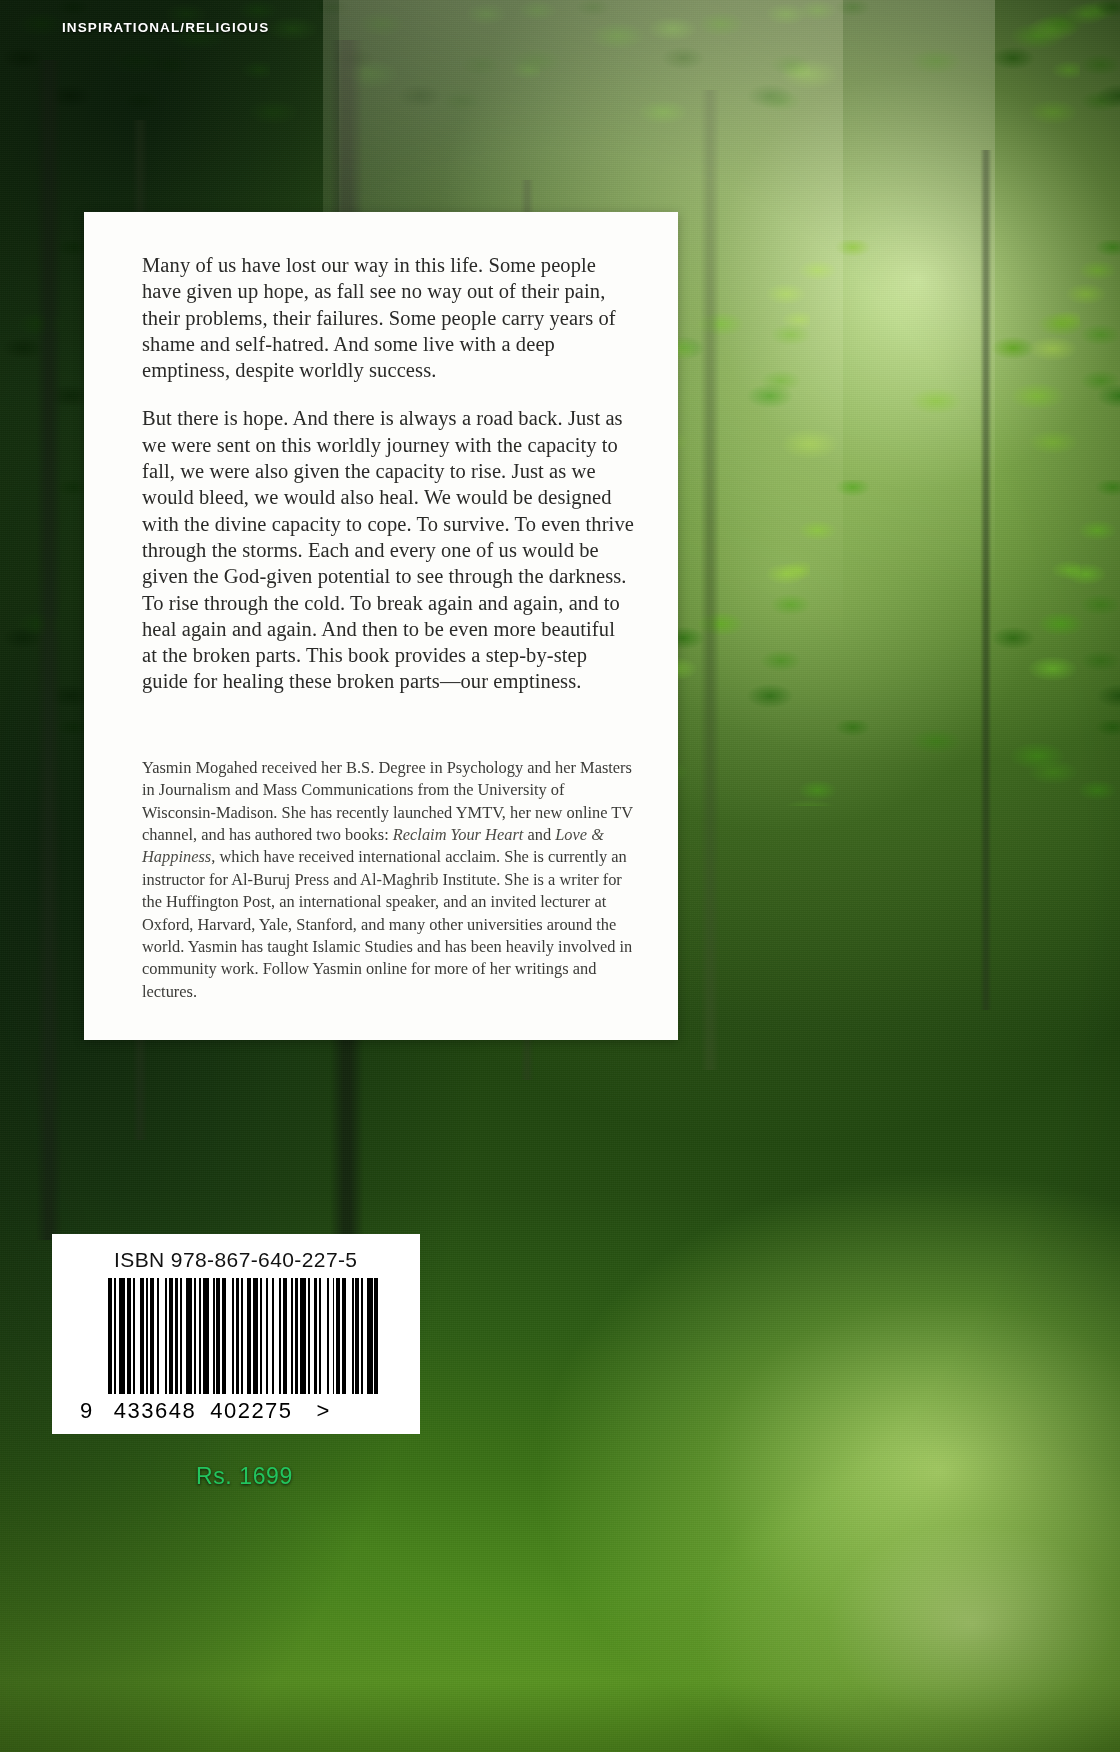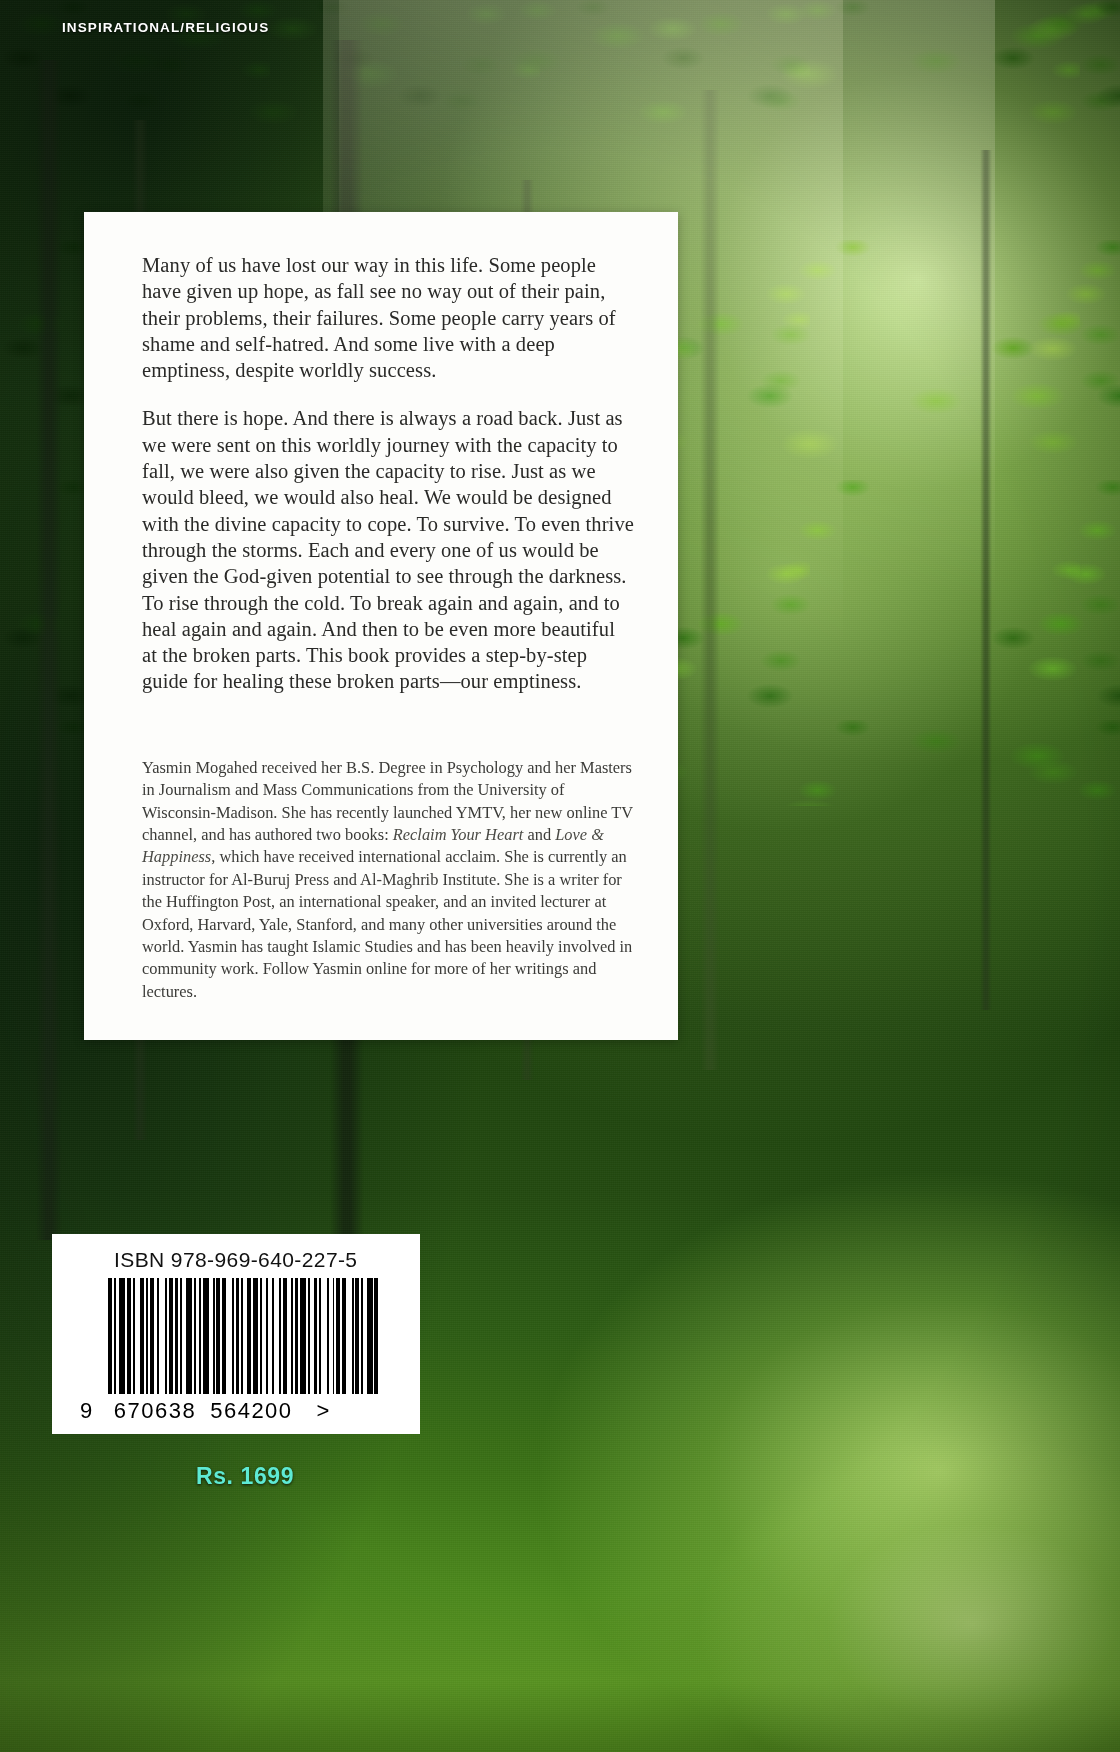--- a/index.html
+++ b/index.html
@@ -225,24 +225,24 @@
     display: flex;
     gap: 14px;
   }
   .bd-lead { margin-right: 6px; }
   .bd-gt { margin-left: 10px; }
 
   .price {
     position: absolute;
     left: 196px;
     bottom: 262px;
-    color: #5eead4;
+    color: #22c55e;
     font-family: "Liberation Sans", sans-serif;
     font-size: 23px;
-    font-weight: bold;
+    font-weight: normal;
     letter-spacing: 0.6px;
     text-shadow: 0 1px 3px rgba(0,0,0,0.75);
   }
 </style>
 </head>
 <body>
 
 <div class="cover">
 
   <div class="photo"></div>
@@ -258,21 +258,21 @@
   <div class="panel">
     <p class="blurb-p">Many of us have lost our way in this life. Some people have given up hope, as fall see no way out of their pain, their problems, their failures. Some people carry years of shame and self-hatred. And some live with a deep emptiness, despite worldly success.</p>
     <p class="blurb-p">But there is hope. And there is always a road back. Just as we were sent on this worldly journey with the capacity to fall, we were also given the capacity to rise. Just as we would bleed, we would also heal. We would be designed with the divine capacity to cope. To survive. To even thrive through the storms. Each and every one of us would be given the God-given potential to see through the darkness. To rise through the cold. To break again and again, and to heal again and again. And then to be even more beautiful at the broken parts. This book provides a step-by-step guide for healing these broken parts—our emptiness.</p>
 
     <div class="bio-block">
       <p class="bio-p"><span>Yasmin Mogahed received her B.S. Degree in Psychology and her Masters in Journalism and Mass Communications from the University of Wisconsin-Madison. She has recently launched YMTV, her new online TV channel, and has authored two books: </span><span class="bio-title">Reclaim Your Heart</span><span> and </span><span class="bio-title">Love &amp; Happiness</span><span>, which have received international acclaim. She is currently an instructor for Al-Buruj Press and Al-Maghrib Institute. She is a writer for the Huffington Post, an international speaker, and an invited lecturer at Oxford, Harvard, Yale, Stanford, and many other universities around the world. Yasmin has taught Islamic Studies and has been heavily involved in community work. Follow Yasmin online for more of her writings and lectures.</span></p>
     </div>
   </div>
 
   <div class="isbn-box">
-    <div class="isbn-text">ISBN 978-969-640-227-5</div>
+    <div class="isbn-text">ISBN 978-867-640-227-5</div>
     <div class="barcode">
         <div class="bar" style="width: 5.2px; background: rgb(0, 0, 0);"></div>
         <div class="bar" style="width: 2.6px; background: transparent;"></div>
         <div class="bar" style="width: 2.6px; background: rgb(0, 0, 0);"></div>
         <div class="bar" style="width: 5.2px; background: transparent;"></div>
         <div class="bar" style="width: 7.8px; background: rgb(0, 0, 0);"></div>
         <div class="bar" style="width: 2.6px; background: transparent;"></div>
         <div class="bar" style="width: 5.2px; background: rgb(0, 0, 0);"></div>
         <div class="bar" style="width: 2.6px; background: transparent;"></div>
         <div class="bar" style="width: 2.6px; background: rgb(0, 0, 0);"></div>
@@ -353,20 +353,20 @@
         <div class="bar" style="width: 2.6px; background: transparent;"></div>
         <div class="bar" style="width: 2.6px; background: rgb(0, 0, 0);"></div>
         <div class="bar" style="width: 5.2px; background: transparent;"></div>
         <div class="bar" style="width: 7.8px; background: rgb(0, 0, 0);"></div>
         <div class="bar" style="width: 2.6px; background: transparent;"></div>
         <div class="bar" style="width: 5.2px; background: rgb(0, 0, 0);"></div>
         <div class="bar" style="width: 2.6px; background: transparent;"></div>
       </div>
     <div class="barcode-digits">
       <span class="bd-lead">9</span>
-      <span>670638</span>
-      <span>564200</span>
+      <span>433648</span>
+      <span>402275</span>
       <span class="bd-gt">&gt;</span>
     </div>
   </div>
 
   <div class="price">Rs. 1699</div>
 </div>
 
 </body></html>

